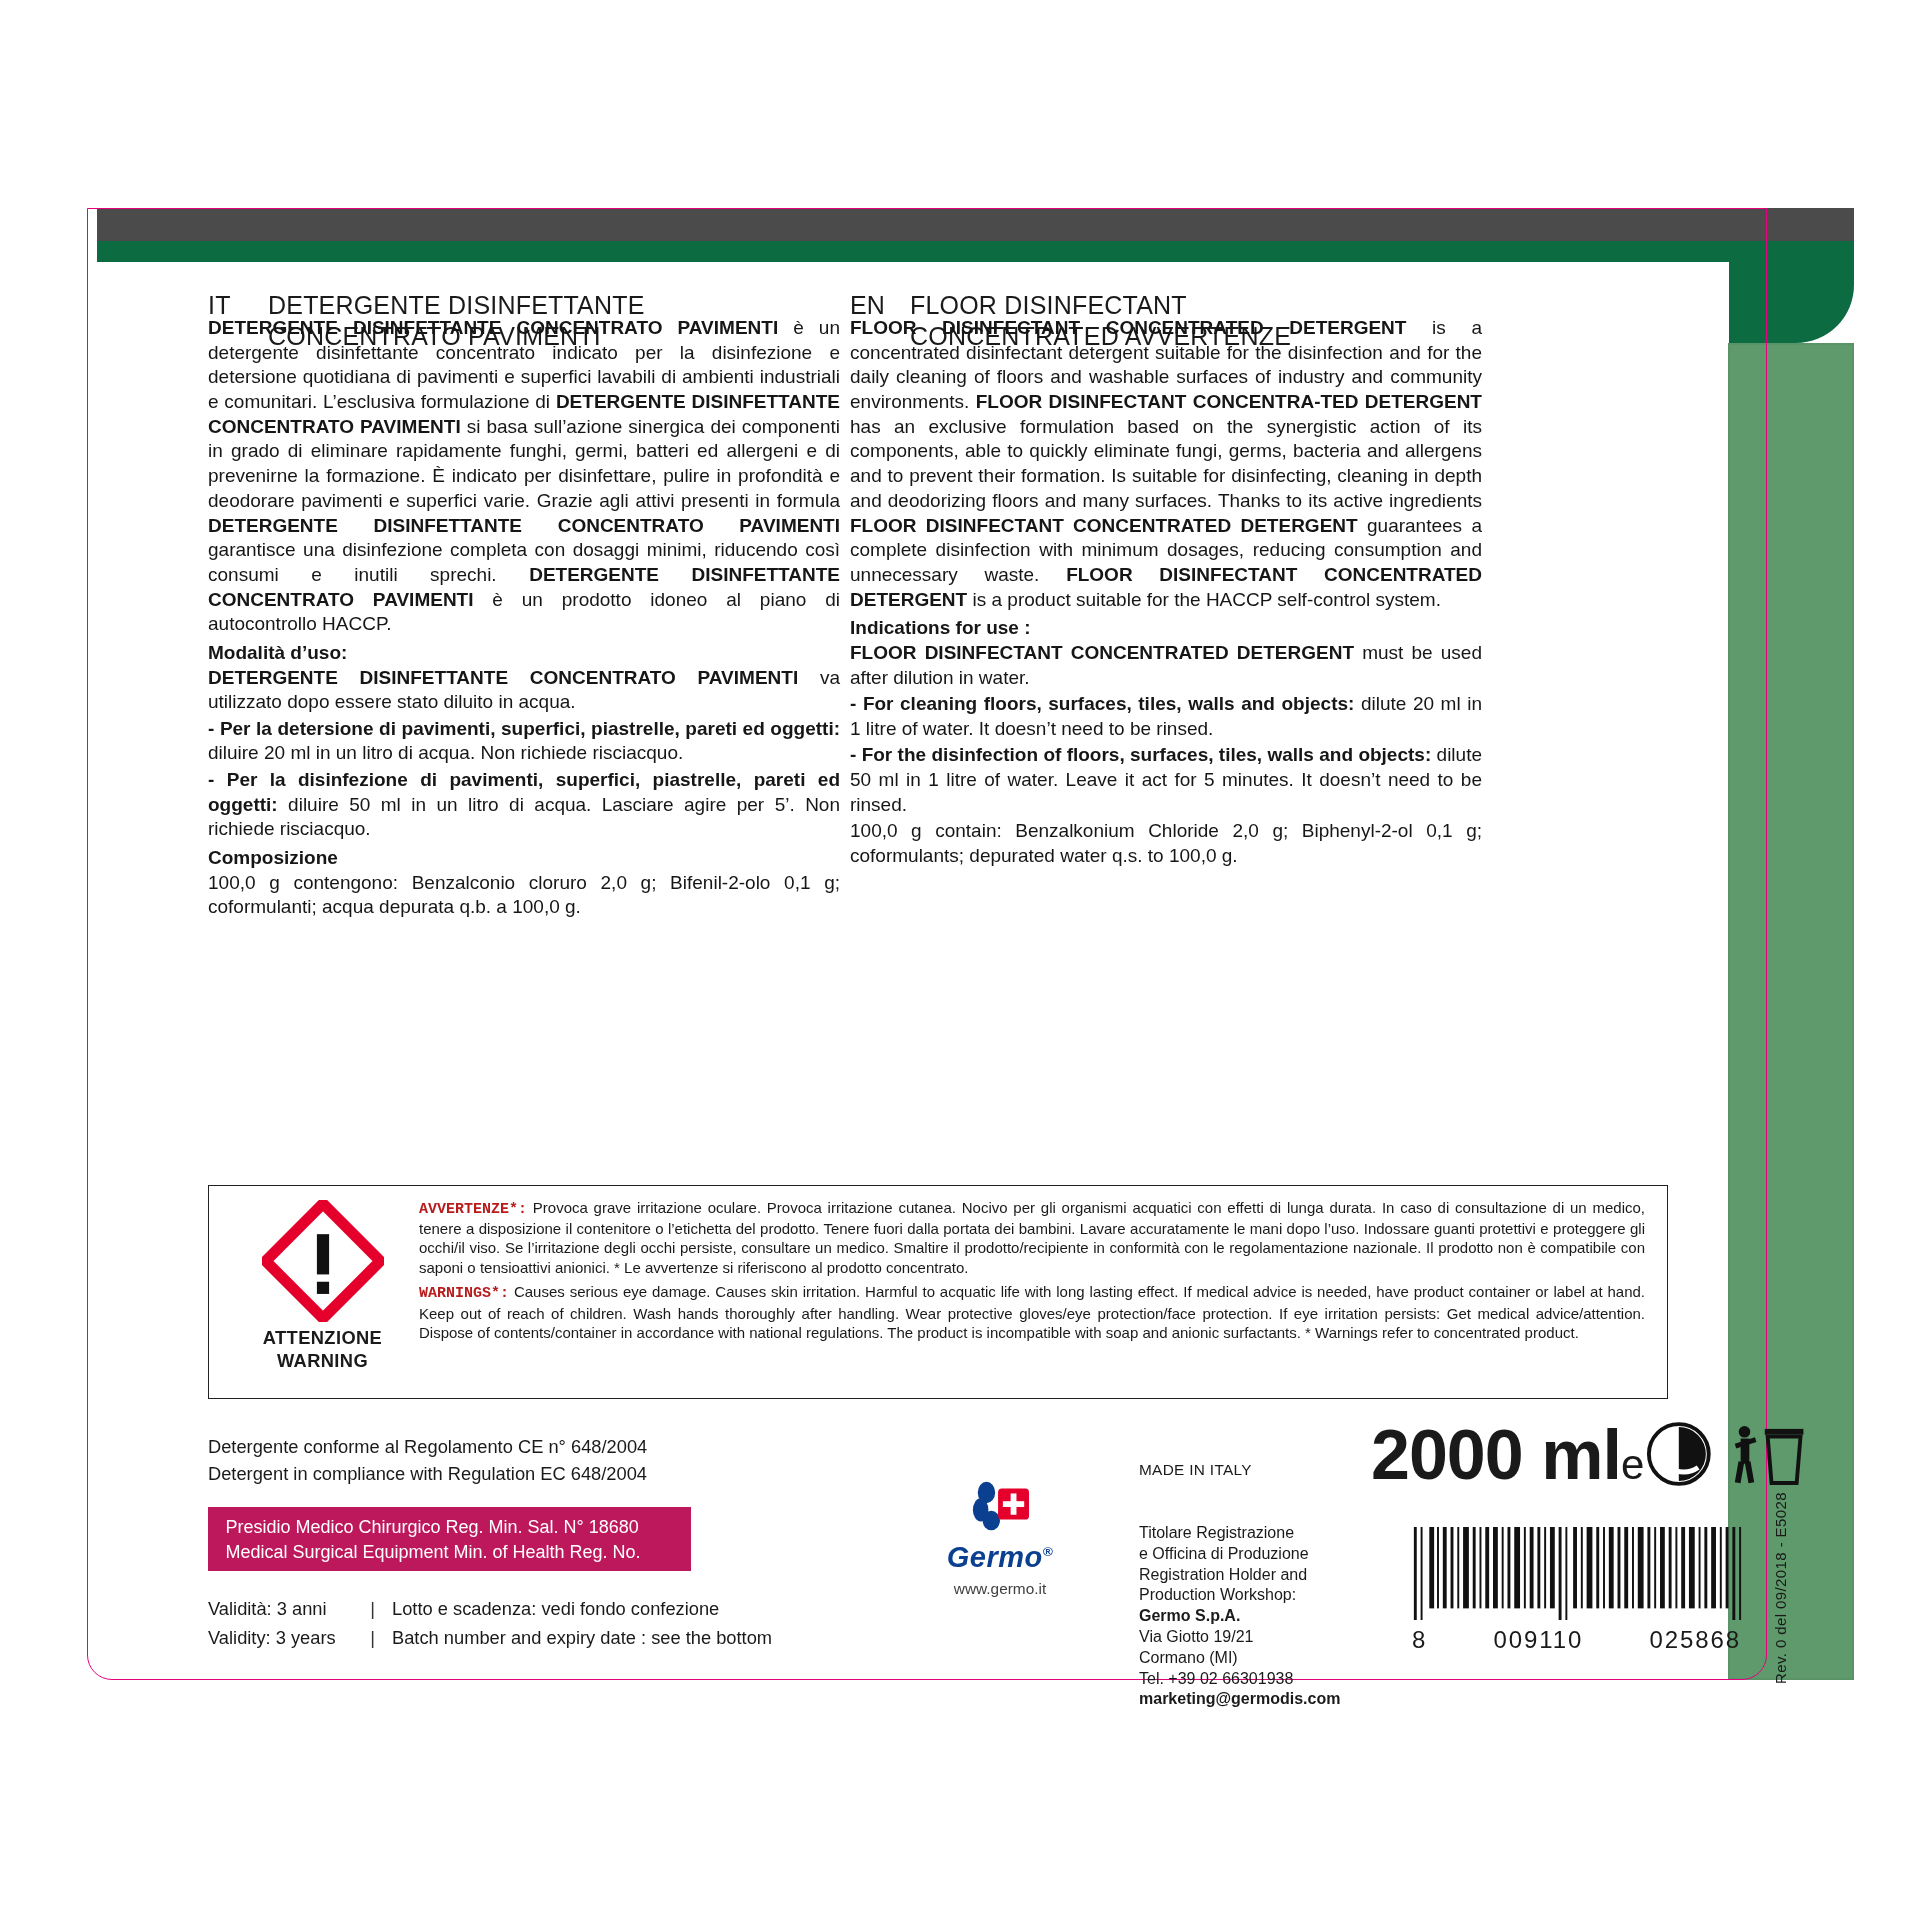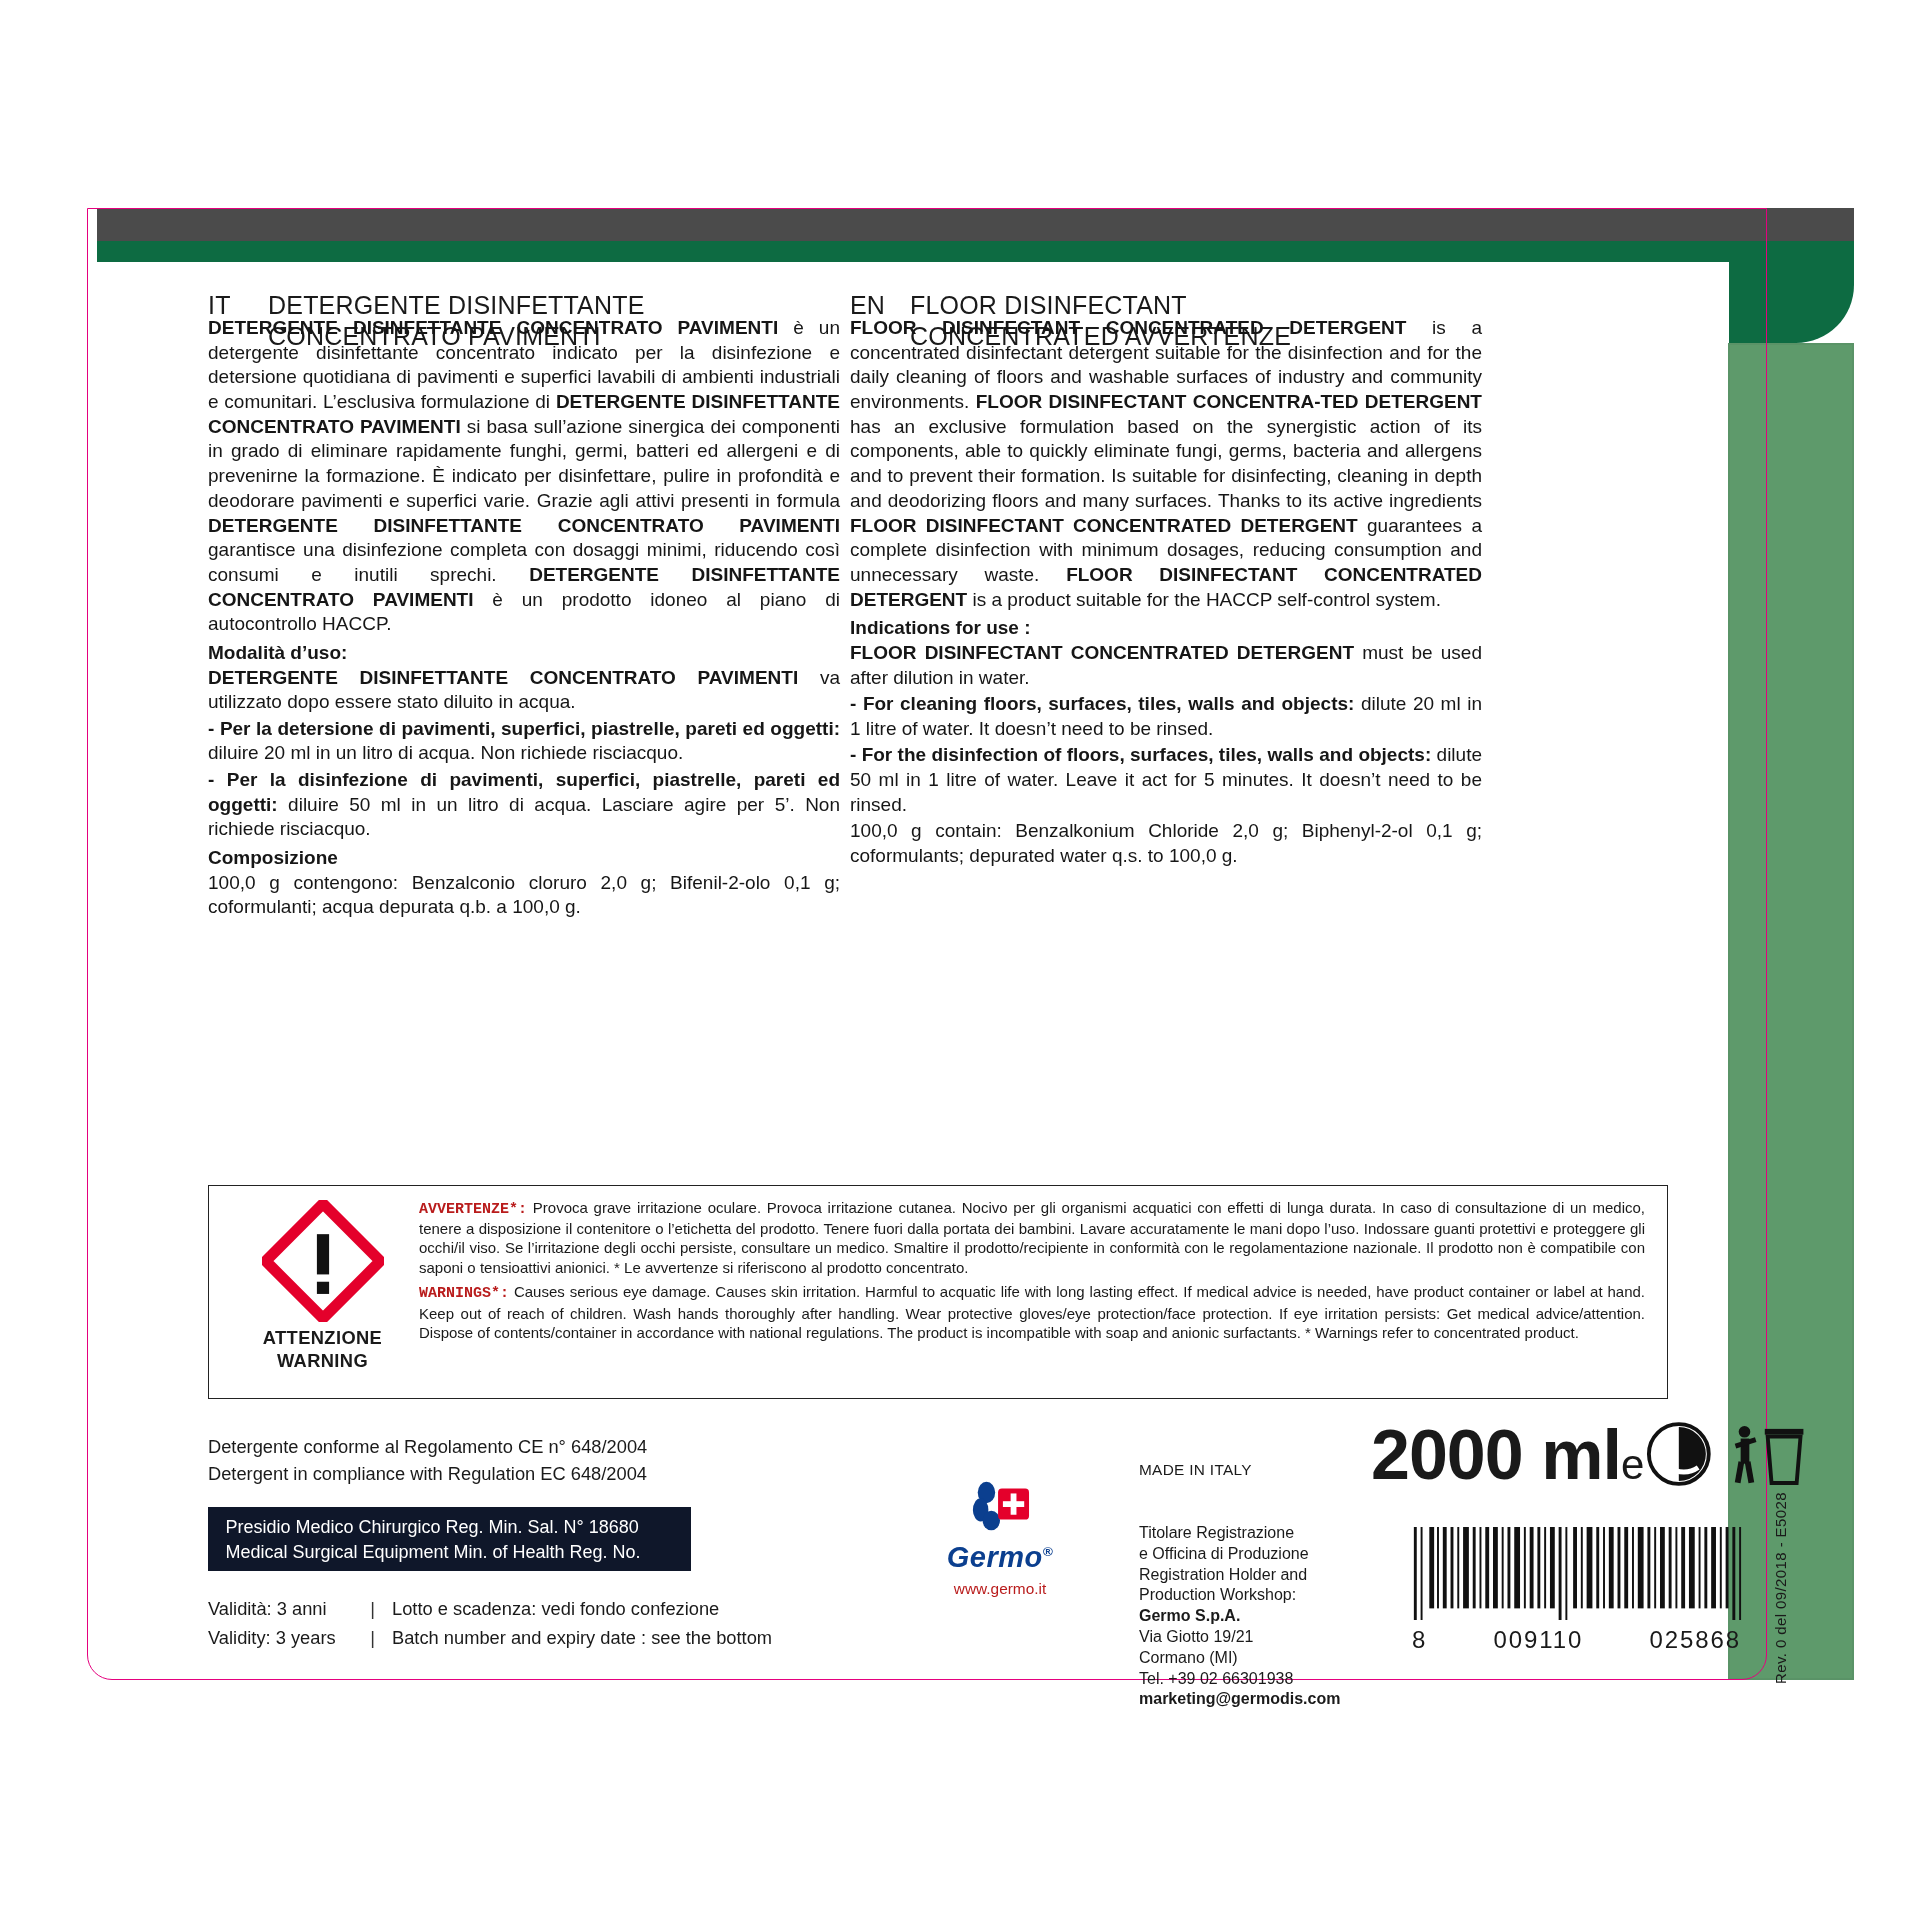--- a/index.html
+++ b/index.html
@@ -159,21 +159,21 @@
     top: 1226px;
     font-size: 18.3px;
     line-height: 1.45;
   }
   .redbar {
     position: absolute;
     left: 121px;
     top: 1299px;
     width: 483px;
     height: 64px;
-    background: #0f172a;
+    background: #be185d;
     color: #ffffff;
     font-size: 18px;
     line-height: 1.42;
     padding: 7.7px 0 0 17.4px;
     box-sizing: border-box;
     font-weight: 500;
   }
   .validity {
     position: absolute;
     left: 121px;
@@ -193,21 +193,21 @@
     text-align: center;
   }
   .logo .word {
     font-size: 29px;
     font-weight: bold;
     font-style: italic;
     color: #0b3f8f;
     letter-spacing: 0.5px;
   }
   .logo .reg { font-size: 13.5px; vertical-align: super; }
-  .logo .site { font-size: 15.4px; color:#b91c1c; margin-top: 5.8px; }
+  .logo .site { font-size: 15.4px; color:#404040; margin-top: 5.8px; }
 
   .madein {
     position: absolute;
     left: 1052px;
     top: 1253px;
     font-size: 15.4px;
     letter-spacing: 0.3px;
   }
   .holder {
     position: absolute;

